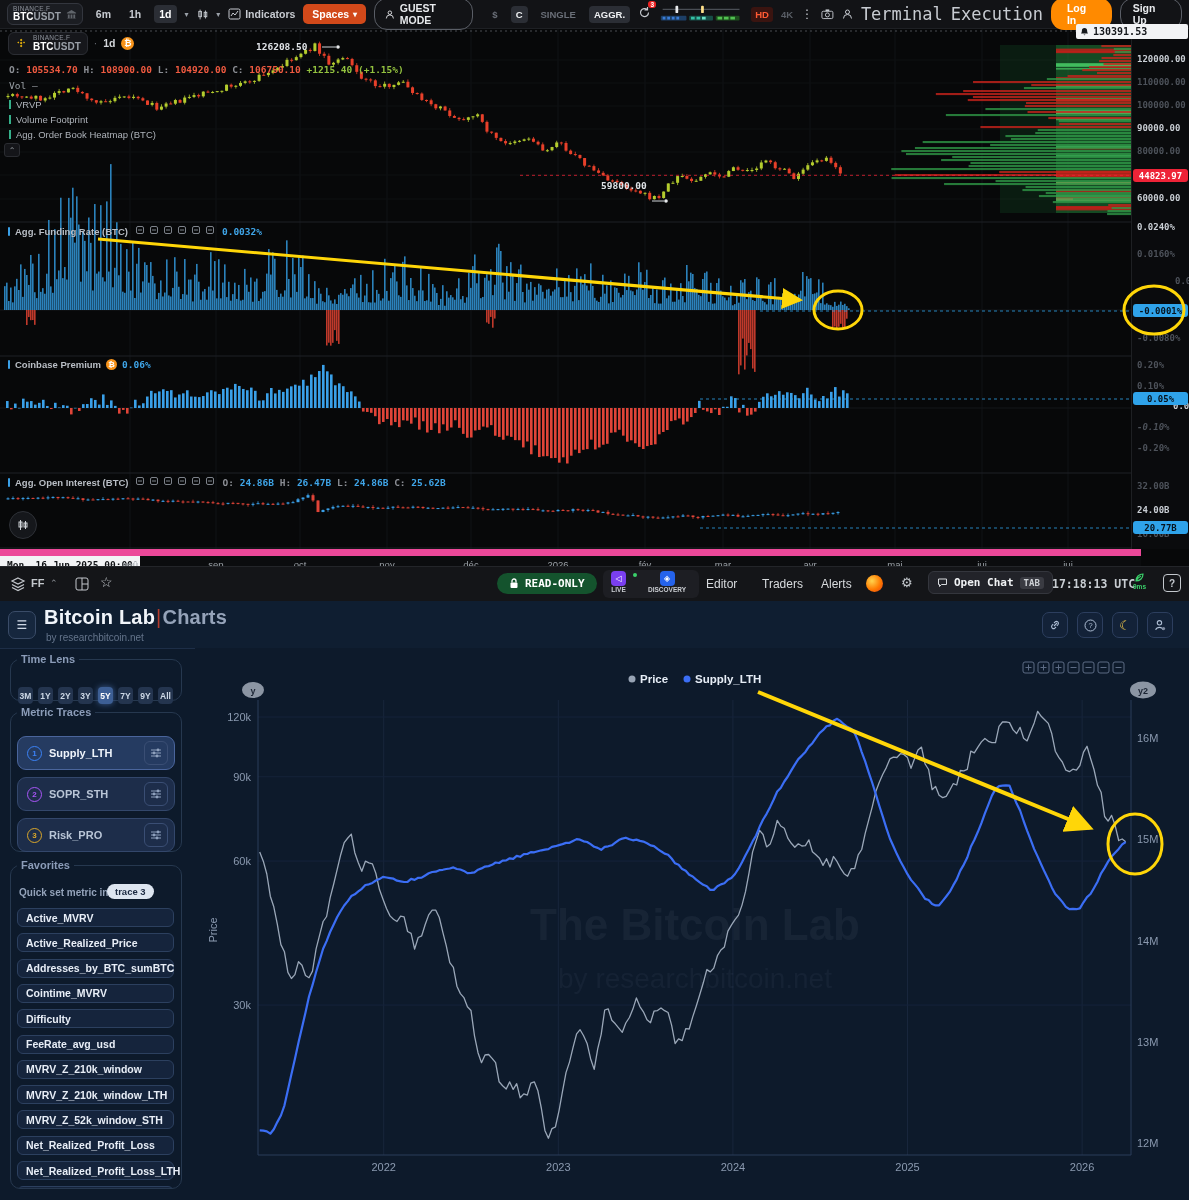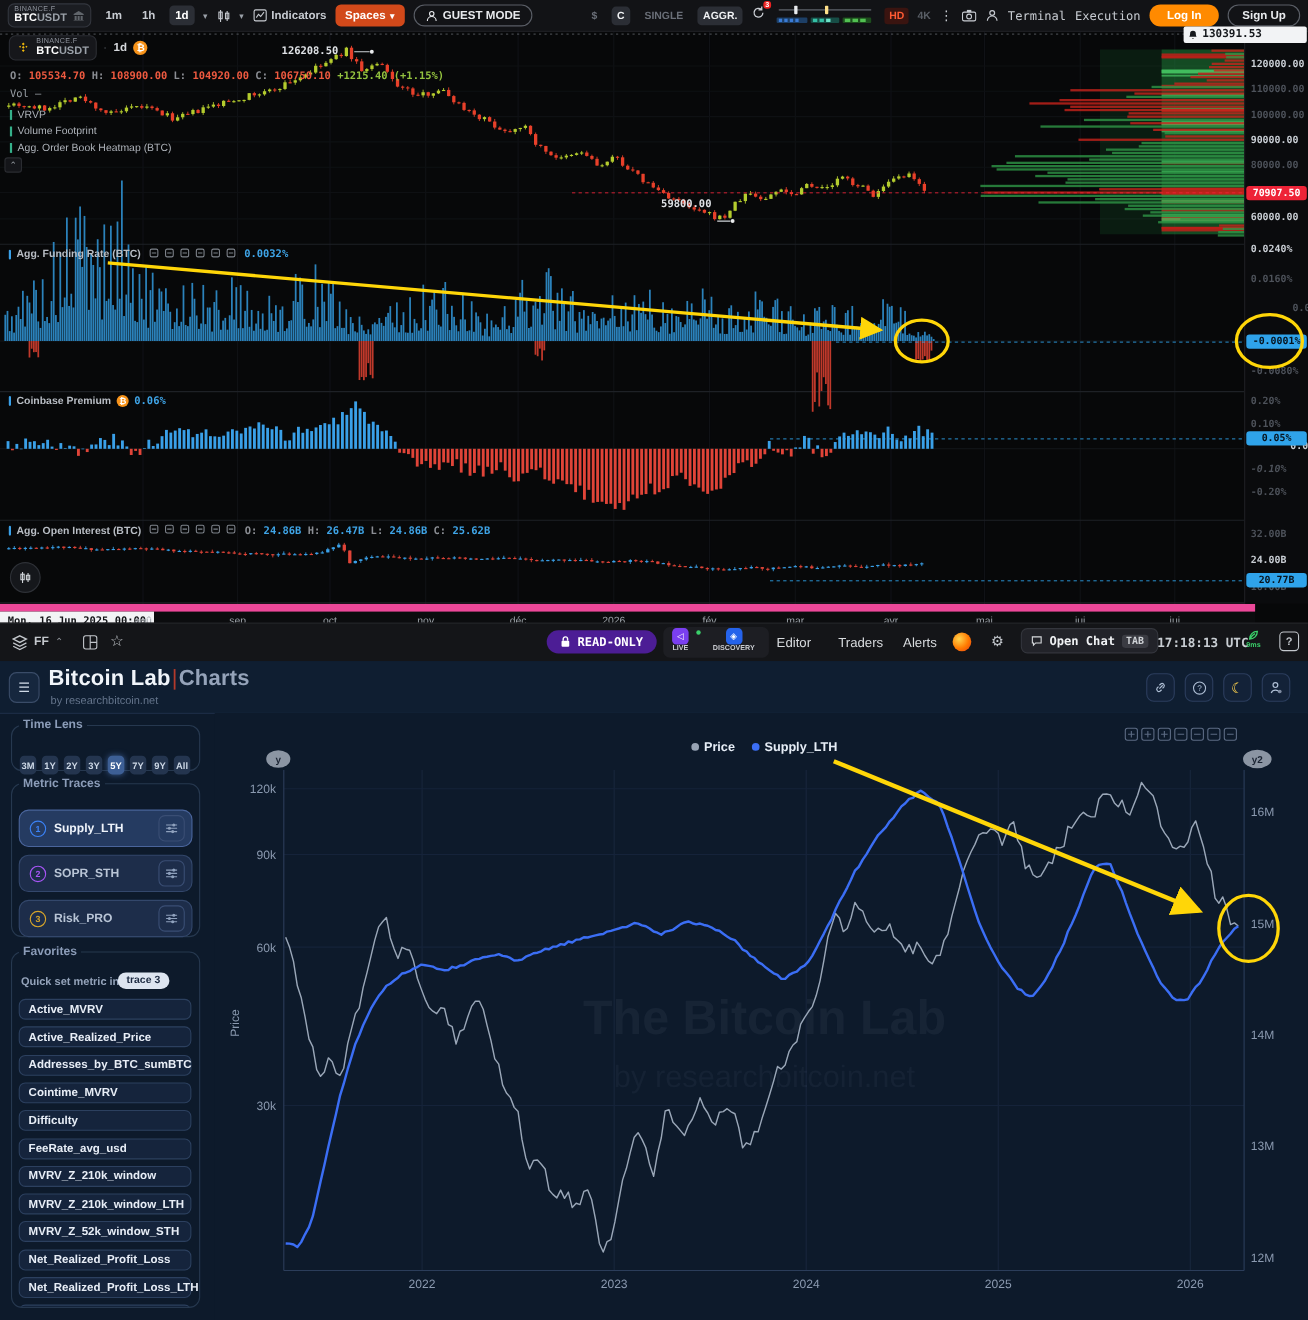--- a/index.html
+++ b/index.html
@@ -20,21 +20,21 @@
   .chev{font-size:8px;color:#9aa0a8;}
   .hbtn{font-size:10.5px;font-weight:bold;color:#c7cbd1;display:flex;align-items:center;gap:4px;}
   .pill-orange{background:#d2491a;color:#fff;font-size:10.5px;font-weight:bold;border-radius:5px;padding:4px 9px;display:flex;gap:4px;align-items:center;}
   .pill-outline{border:1px solid #5a5e66;color:#e8eaed;font-size:10.5px;font-weight:bold;border-radius:13px;padding:3px 10px;display:flex;gap:5px;align-items:center;}
   .tgl{font-size:9.5px;font-weight:bold;color:#6a6f78;padding:3px 5px;border-radius:4px;}
   .tgl.on{background:#2b2e35;color:#f0f2f4;}
   .login{background:#ff8a00;color:#fff;font-size:10.5px;font-weight:bold;border-radius:13px;padding:4px 16px;}
   .signup{border:1px solid #5a5e66;color:#e8eaed;font-size:10.5px;font-weight:bold;border-radius:13px;padding:3px 12px;}
   .hd{background:#3a1410;color:#ff5a33;font-size:9.5px;font-weight:bold;border-radius:3px;padding:2px 4px;}
   .fourk{color:#595e66;font-size:9.5px;font-weight:bold;}
-  .htxt{color:#c7cbd1;font-size:11px;}
+  .htxt{color:#c7cbd1;font-size:17px;}
   
   #tchart{position:absolute;left:0;top:28px;width:1131px;height:521px;background:#070809;}
   #taxis{position:absolute;left:1131px;top:28px;width:58px;height:521px;background:#0a0b0d;border-left:1px solid #1e2023;z-index:5;}
   .tick{position:absolute;left:5px;font-family:"DejaVu Sans Mono",monospace;font-size:9px;font-weight:bold;color:#c9ced4;}
   .tick.dim{color:#4d525a;}
   .ax-badge{position:absolute;left:1px;width:55px;height:13px;border-radius:3px;font-family:"DejaVu Sans Mono",monospace;font-size:9px;font-weight:bold;display:flex;align-items:center;justify-content:center;z-index:6;}
   .ax-badge.blue{background:#2fa3ea;color:#07131d;}
   .ax-badge.red{background:#ee2337;color:#fff;}
   .leg-row{position:absolute;display:flex;align-items:center;gap:5px;z-index:8;font-size:9.5px;}
   .ind-bar{width:2px;height:9px;border-radius:1px;}
@@ -79,21 +79,21 @@
     <div class="hgrp">
       <div class="sym-badge">
         <div class="sym-lines">
           <span class="sym-ex">BINANCE.F</span>
           <span class="sym-nm"><span>BTC</span><span class="dim">USDT</span></span>
         </div>
         <svg class="micro-ic" viewBox="0 0 12 12">
             <path d="M1 4l5-3 5 3v1H1zM2 6h2v4H2zM5 6h2v4H5zM8 6h2v4H8zM1 10.5h10V11H1z" fill="#9aa0a8"></path>
           </svg>
       </div>
-      <span class="tf">1m</span>
+      <span class="tf">6m</span>
       <span class="tf">1h</span>
       <span class="tf active">1d</span>
       <span class="chev">▾</span>
       <svg width="13" height="13" viewBox="0 0 13 13">
           <rect x="2" y="3" width="3" height="6" fill="none" stroke="#c7cbd1"></rect>
           <line x1="3.5" y1="1" x2="3.5" y2="12" stroke="#c7cbd1"></line>
           <rect x="8" y="4" width="3" height="5" fill="none" stroke="#c7cbd1"></rect>
           <line x1="9.5" y1="2" x2="9.5" y2="11" stroke="#c7cbd1"></line>
         </svg>
       <span class="chev">▾</span>
@@ -1670,21 +1670,21 @@
       <div style="top: 248px; margin-left: 38px;" class="tick dim">0.0080%</div>
       <div style="top: 305px;" class="tick dim">-0.0080%</div>
       <div style="top: 332px;" class="tick dim">0.20%</div>
       <div style="top: 353px;" class="tick dim">0.10%</div>
       <div style="top: 373px; margin-left: 36px;" class="tick">0.00%</div>
       <div style="top: 394px; font-style: italic;" class="tick dim">-0.10%</div>
       <div style="top: 415px;" class="tick dim">-0.20%</div>
       <div style="top: 453px;" class="tick dim">32.00B</div>
       <div style="top: 477px;" class="tick">24.00B</div>
       <div style="top: 501px;" class="tick dim">16.00B</div>
-      <div class="ax-badge red" style="top: 141px;">70907.50</div>
+      <div class="ax-badge red" style="top: 141px;">44823.97</div>
       <div class="ax-badge blue" style="top: 276px;">-0.0001%</div>
       <div class="ax-badge blue" style="top: 364px;">0.05%</div>
       <div class="ax-badge blue" style="top: 493px;">20.77B</div>
     </div>
   <div id="alert-box" class="abs mono" style="left:1076px;top:24px;width:112px;height:15px;background:#f2f3f5;border-radius:2px;z-index:31;display:flex;align-items:center;gap:4px;padding-left:4px;box-sizing:border-box">
     <svg width="9" height="10" viewBox="0 0 9 10">
         <path d="M4.5 1a2.6 2.6 0 012.6 2.6c0 2 .9 2.9 .9 2.9H1s.9-.9 .9-2.9A2.6 2.6 0 014.5 1zM3.6 7.6a1 1 0 001.8 0" fill="#15181c"></path>
       </svg>
     <span style="font-size:10px;font-weight:bold;color:#15181c">130391.53</span>
   </div>
@@ -1807,21 +1807,21 @@
         <path d="M8 2l6 3-6 3-6-3zM2 8.5l6 3 6-3M2 11.5l6 3 6-3" fill="none" stroke="#c3c7cc" stroke-width="1.2"></path>
       </svg>
     <span class="sb-txt" style="left:31px">FF</span>
     <span class="abs" style="left:50px;top:11px;color:#8b8f95;font-size:9px">⌃</span>
     <svg class="abs" style="left:74px;top:9px" width="16" height="16" viewBox="0 0 16 16">
         <rect x="2" y="2" width="12" height="12" rx="2" fill="none" stroke="#c3c7cc"></rect>
         <line x1="8" y1="2" x2="8" y2="14" stroke="#c3c7cc"></line>
         <line x1="8" y1="8" x2="14" y2="8" stroke="#c3c7cc"></line>
       </svg>
     <span class="abs" style="left:100px;top:7px;color:#c3c7cc;font-size:14px">☆</span>
-    <span class="abs" style="left:497px;top:6px;background:#4c1d95;border-radius:12px;padding:4px 12px;display:flex;gap:6px;align-items:center">
+    <span class="abs" style="left:497px;top:6px;background:#14532d;border-radius:12px;padding:4px 12px;display:flex;gap:6px;align-items:center">
       <svg width="10" height="11" viewBox="0 0 10 11">
           <rect x="1.5" y="4.5" width="7" height="5.5" rx="1" fill="#fff"></rect>
           <path d="M3 4.5V3a2 2 0 014 0v1.5" fill="none" stroke="#fff" stroke-width="1.3"></path>
         </svg>
       <span style="color:#fff;font-size:11px;font-weight:bold" class="mono">READ-ONLY</span>
     </span>
     <span class="abs" style="left:603px;top:3px;width:96px;height:28px;background:#1d1e23;border-radius:6px"></span>
     <span class="abs" style="left:611px;top:4px;display:flex;flex-direction:column;align-items:center">
       <span style="width:15px;height:15px;border-radius:4px;background:#7a3ff0;display:flex;align-items:center;justify-content:center;color:#fff;font-size:8px">◁</span>
       <span style="font-size:6.5px;color:#c9ccd1;font-weight:bold">LIVE</span>

